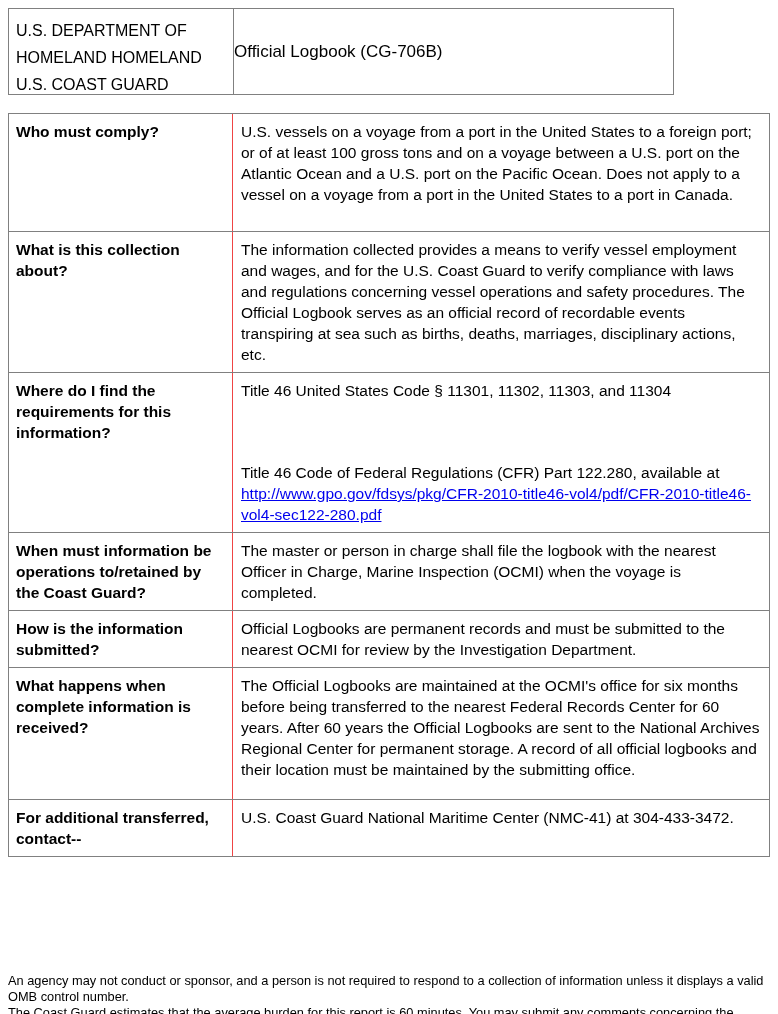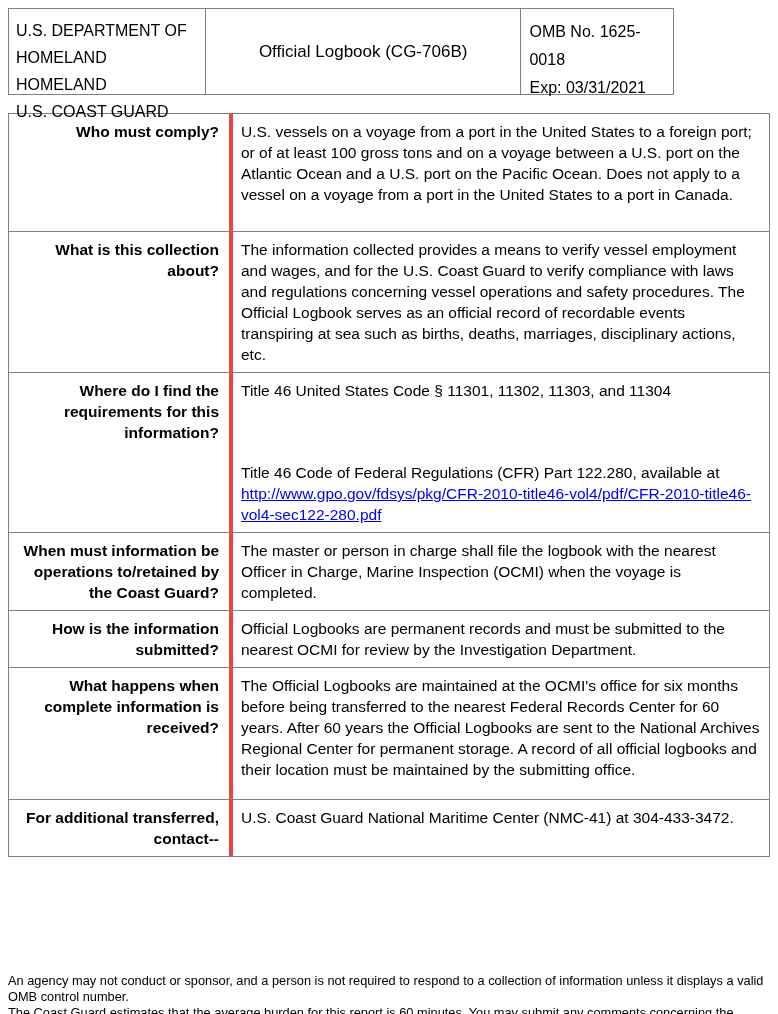--- a/index.html
+++ b/index.html
@@ -30,21 +30,21 @@
   .agency-cell {
     width: 225px;
     padding: 8px 6px 6px 7px;
     font-size: 16px;
     line-height: 27px;
   }
   .title-cell {
     width: 364px;
     display: flex;
     align-items: center;
-    justify-content: center;
+    justify-content: flex-start;
     font-size: 17px;
   }
   .omb-cell {
     width: 173px;
     padding: 9px 4px 4px 8px;
     font-size: 16px;
     line-height: 28px;
   }
 
   
@@ -54,26 +54,25 @@
     border: 1px solid #808080;
     border-bottom: none;
   }
   .faq-row {
     display: flex;
     border-bottom: 1px solid #808080;
   }
   .q-cell {
     width: 224px;
     min-width: 224px;
-    border-right: 4px solid #ef4444;
+    border-right: 1px solid #ef4444;
     font-weight: bold;
     font-size: 15.5px;
     line-height: 21px;
     padding: 7px 10px 7px 7px;
-    text-align: right;
   }
   .a-cell {
     flex: 1;
     font-size: 15.5px;
     line-height: 21px;
     padding: 7px 8px 7px 8px;
     overflow-wrap: break-word;
   }
   .row-1 { min-height: 118px; }
   .row-2 { min-height: 130px; }
@@ -104,24 +103,20 @@
 <div class="page">
 
   <div class="header-table">
     <div class="header-cell agency-cell">
       <div>U.S. DEPARTMENT OF</div>
       <div>HOMELAND HOMELAND</div>
       <div>U.S. COAST GUARD</div>
     </div>
     <div class="header-cell title-cell">
       <span>Official Logbook (CG-706B)</span>
-    </div>
-    <div class="header-cell omb-cell">
-      <div>OMB No. 1625-0018</div>
-      <div>Exp: 03/31/2021</div>
     </div>
   </div>
 
   <div class="faq-table">
 
     <div class="faq-row row-1">
       <div class="q-cell">Who must comply?</div>
       <div class="a-cell">U.S. vessels on a voyage from a port in the United States to a foreign port; or of at least 100 gross tons and on a voyage between a U.S. port on the Atlantic Ocean and a U.S. port on the Pacific Ocean.  Does not apply to a vessel on a voyage from a port in the United States to a port in Canada.</div>
     </div>
 

